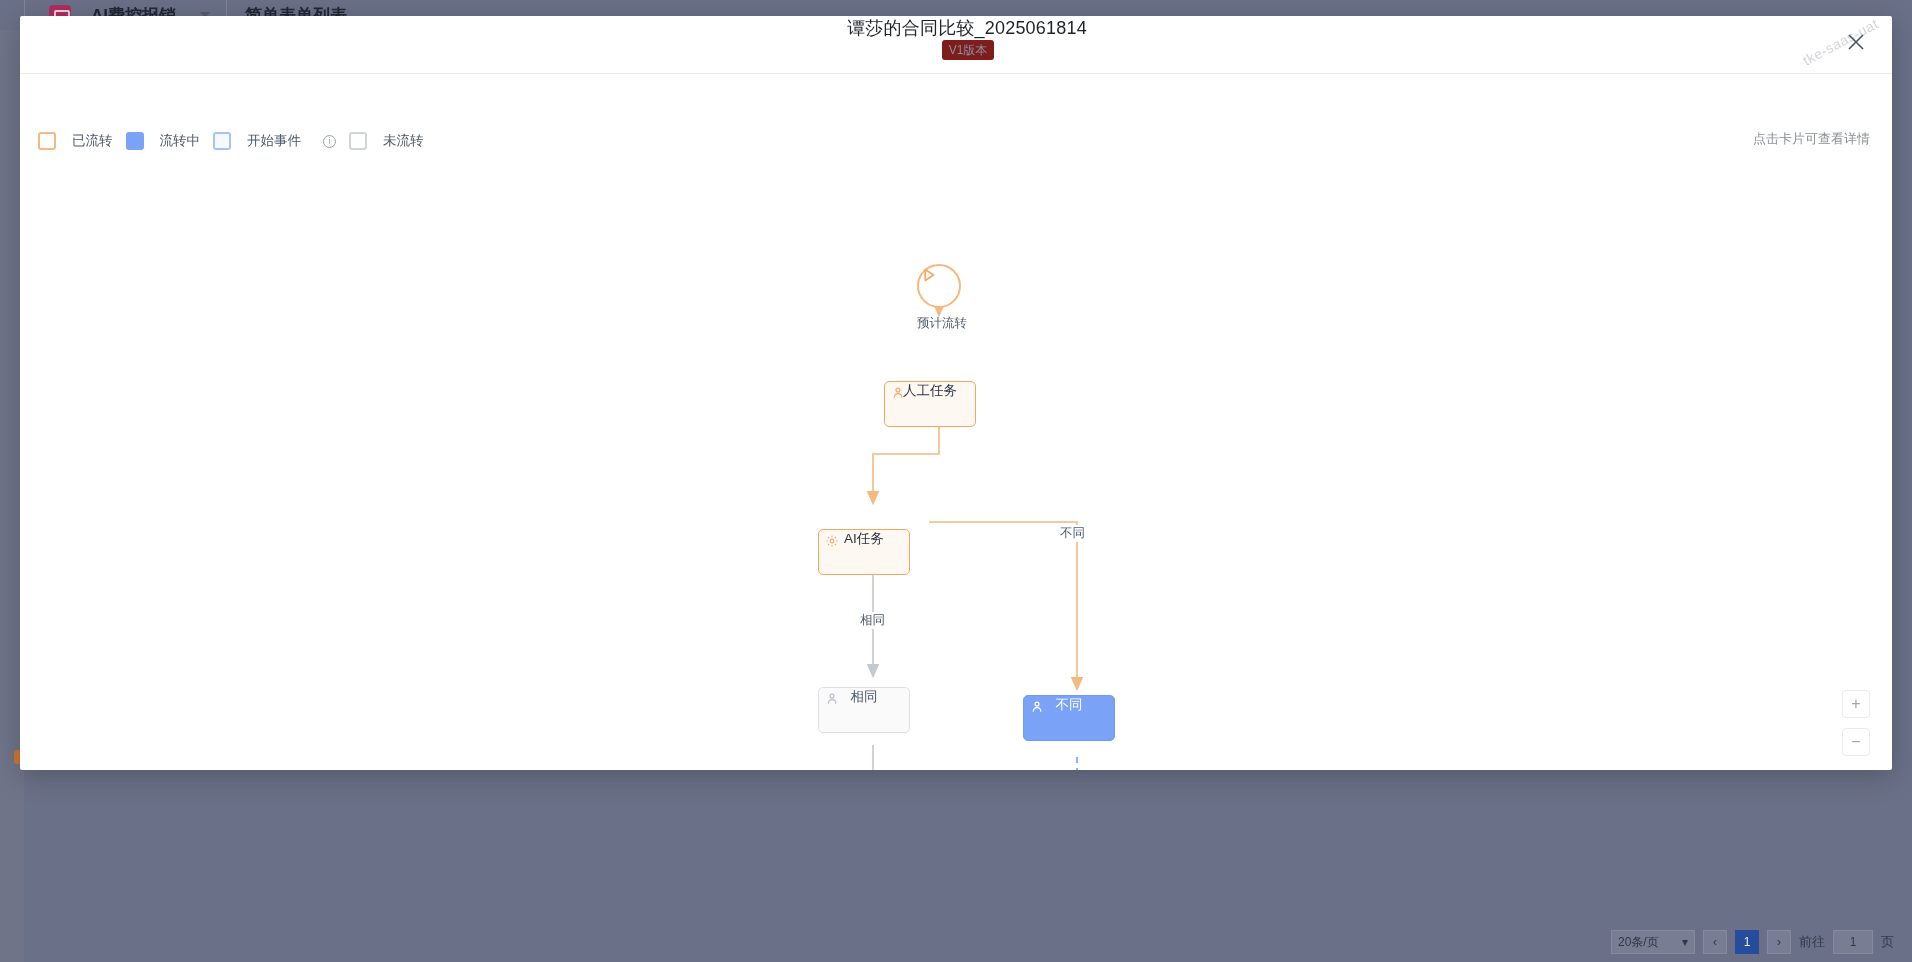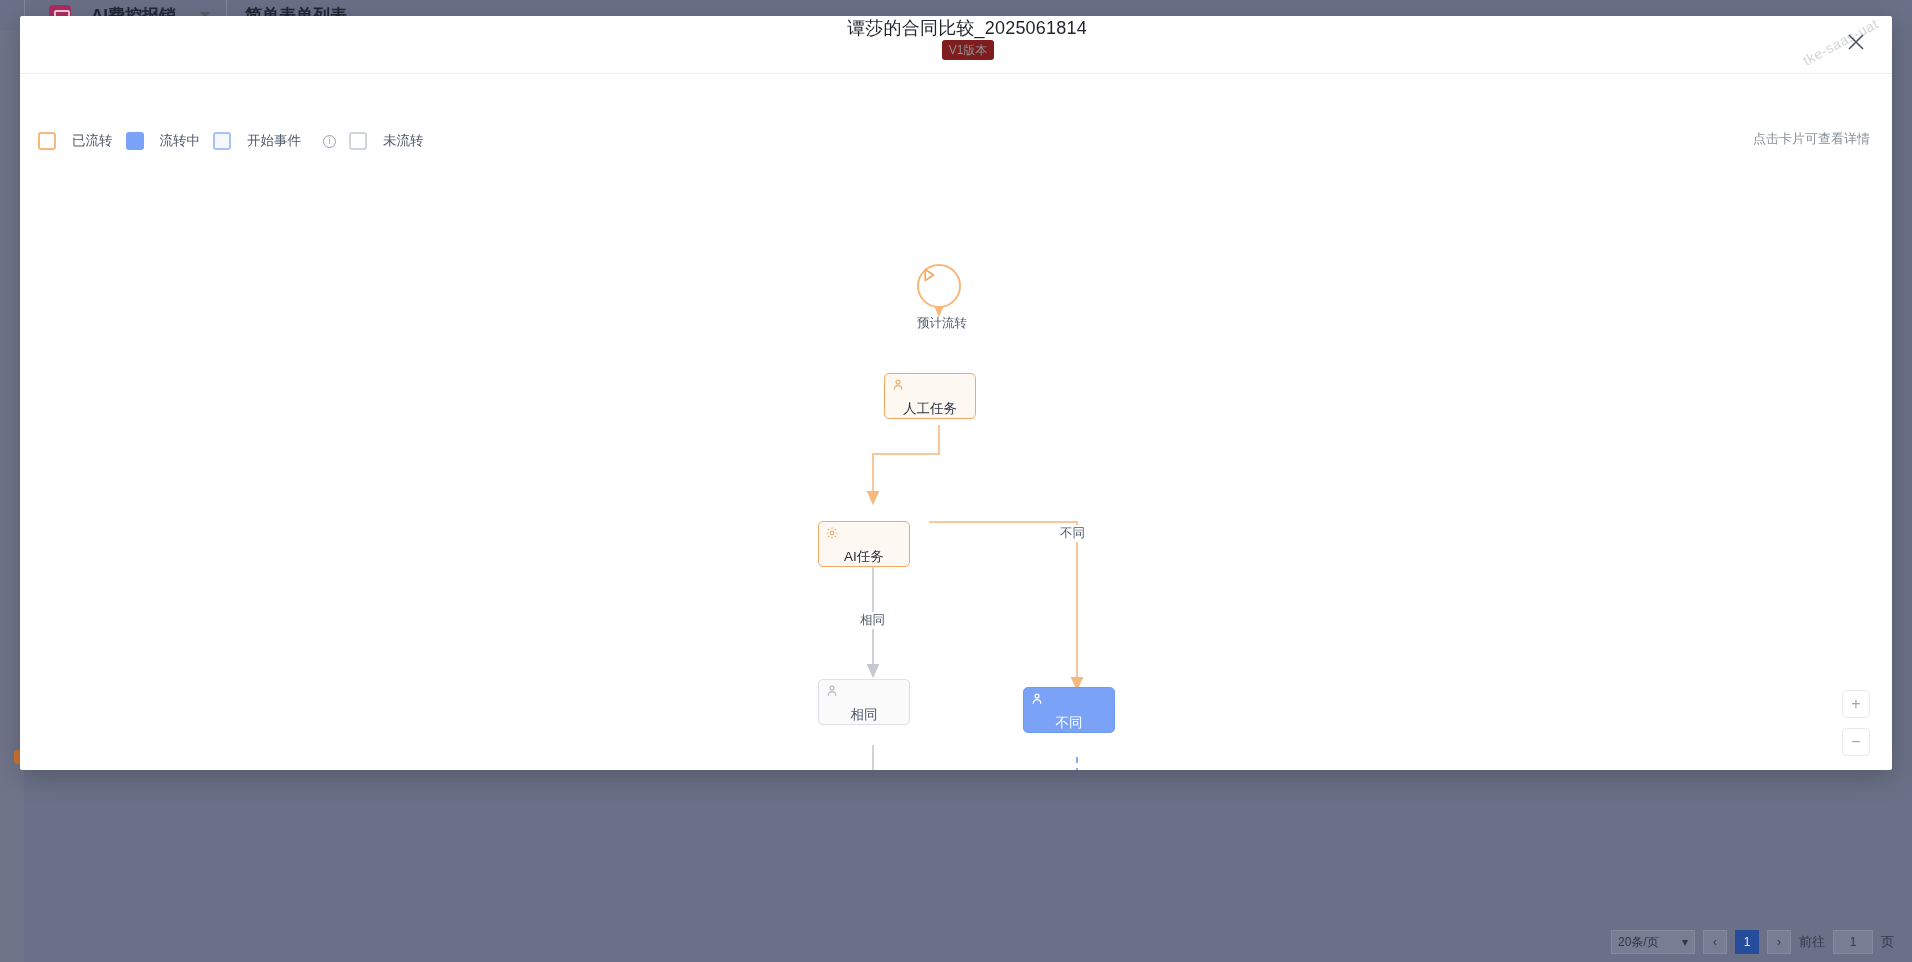--- a/index.html
+++ b/index.html
@@ -156,22 +156,23 @@
   .circle-node.start { border: 2px solid #f7b77a; }
   .node-caption {
     margin-top: 7px; text-align: center; font-size: 12.5px; color: #4e5969;
     white-space: nowrap; width: 44px; margin-left: -0px;
     transform: translateX(-50%); position: relative; left: 22px;
   }
 
   .box-node {
     width: 92px; height: 46px; border-radius: 5px;
     position: relative;
-    display: flex; align-items: flex-end; justify-content: center;
+    display: flex; align-items: flex-start; justify-content: center;
     font-size: 13.5px;
+    margin-top: 8px;
   }
   .box-node .corner-icon {
     position: absolute; left: 6px; top: 4px;
     width: 14px; height: 14px;
   }
   .box-node.done {
     border: 1.5px solid #f4a861; background: #fdf8f2; color: #2b3240;
   }
   .box-node.pending {
     border: 1.5px solid #dcdfe6; background: #fafafa; color: #4e5969;

